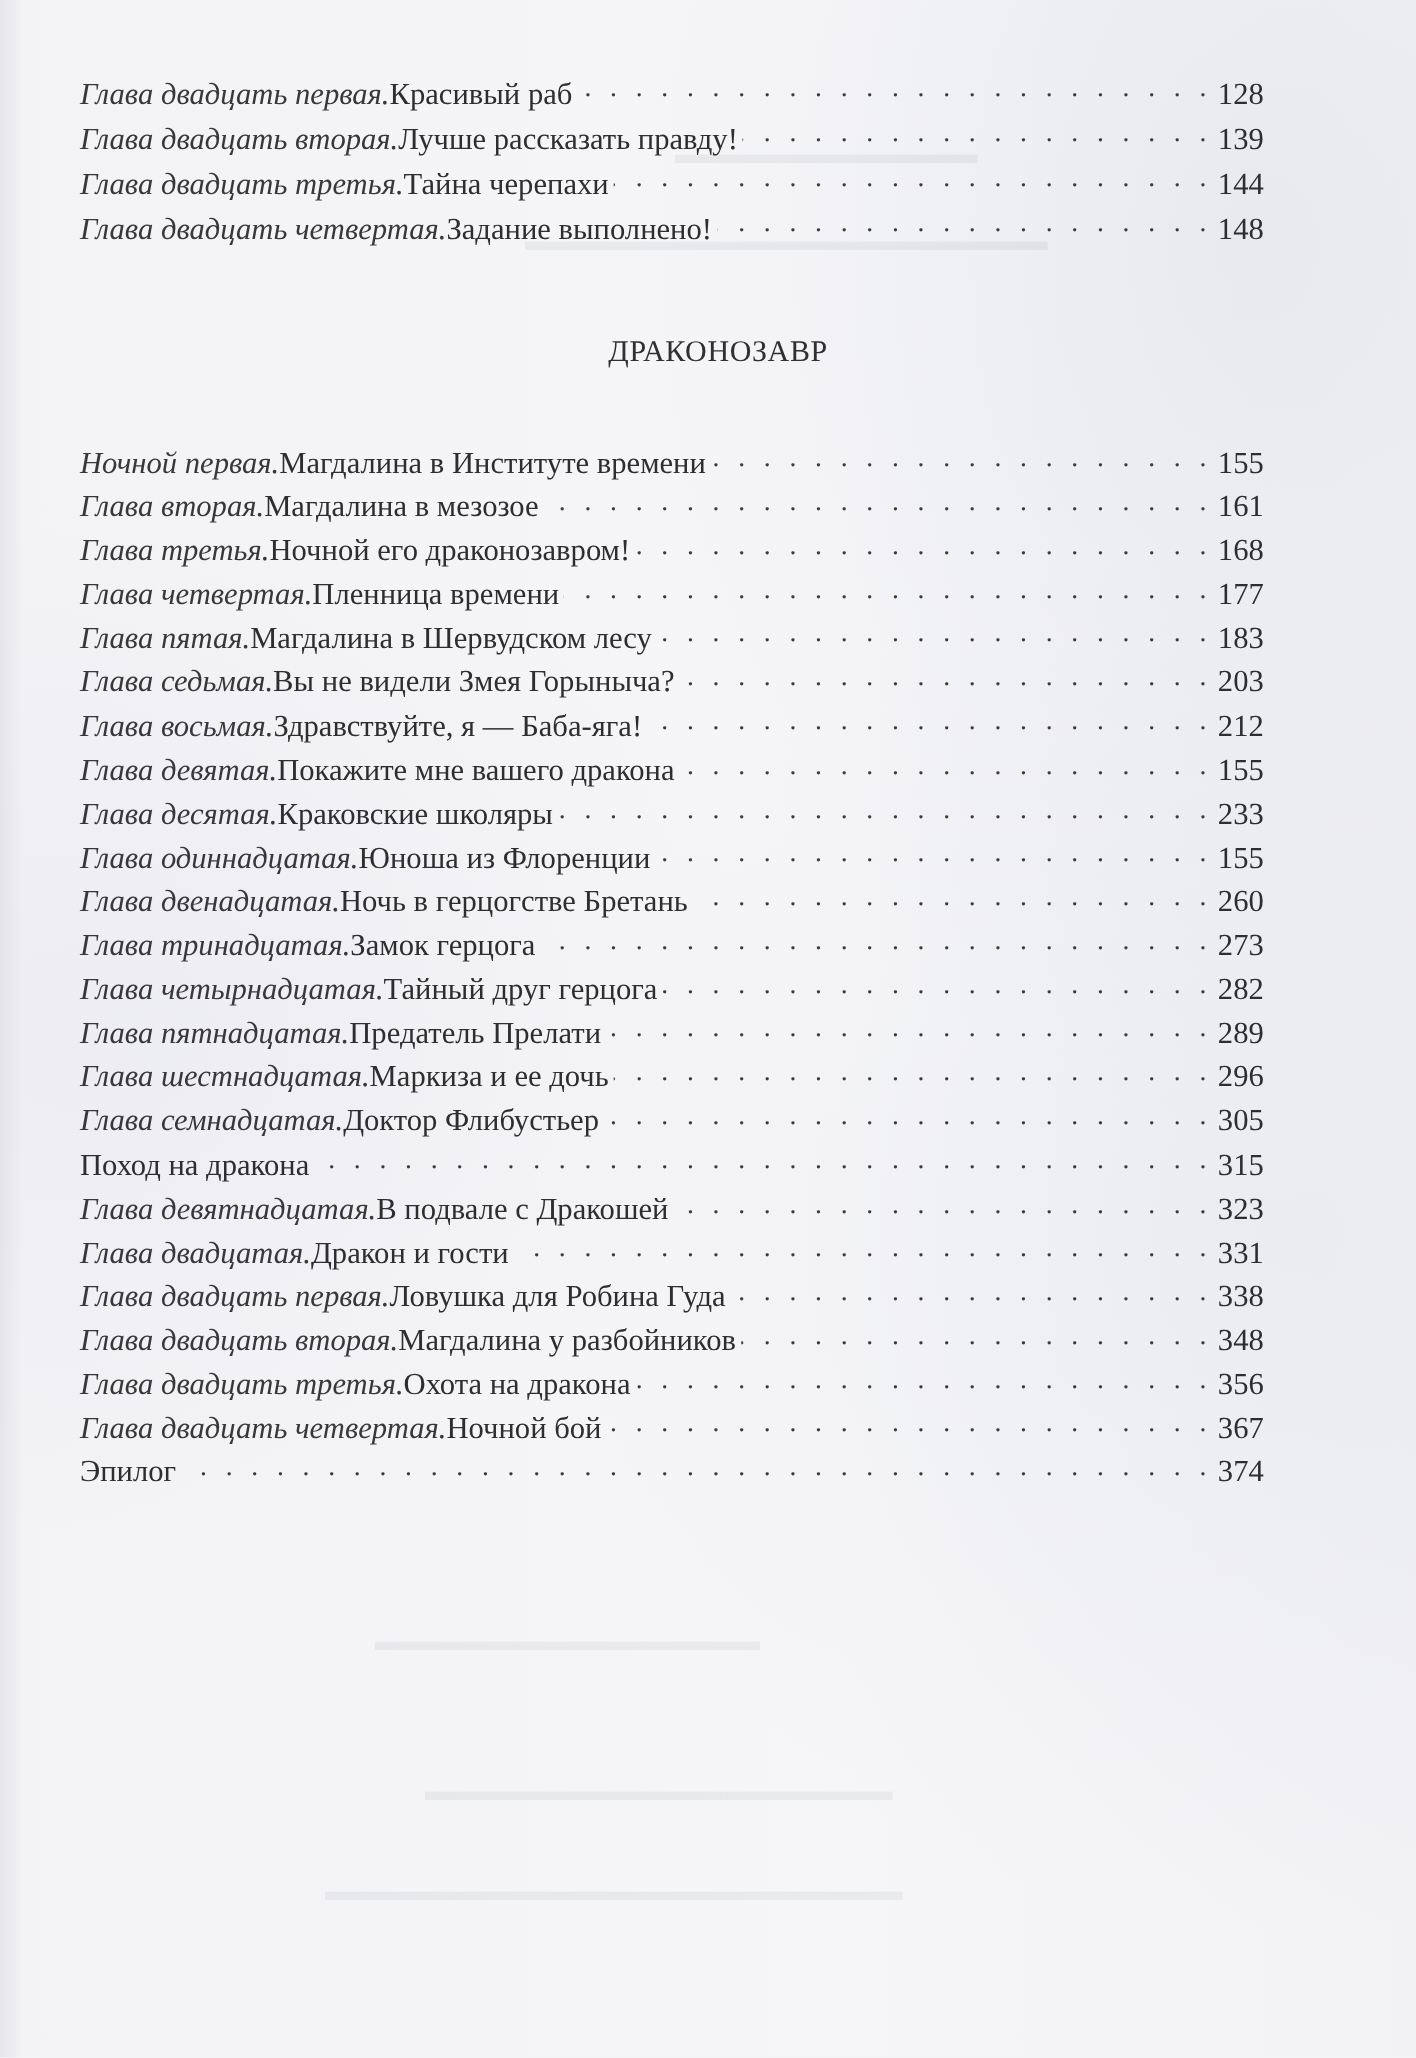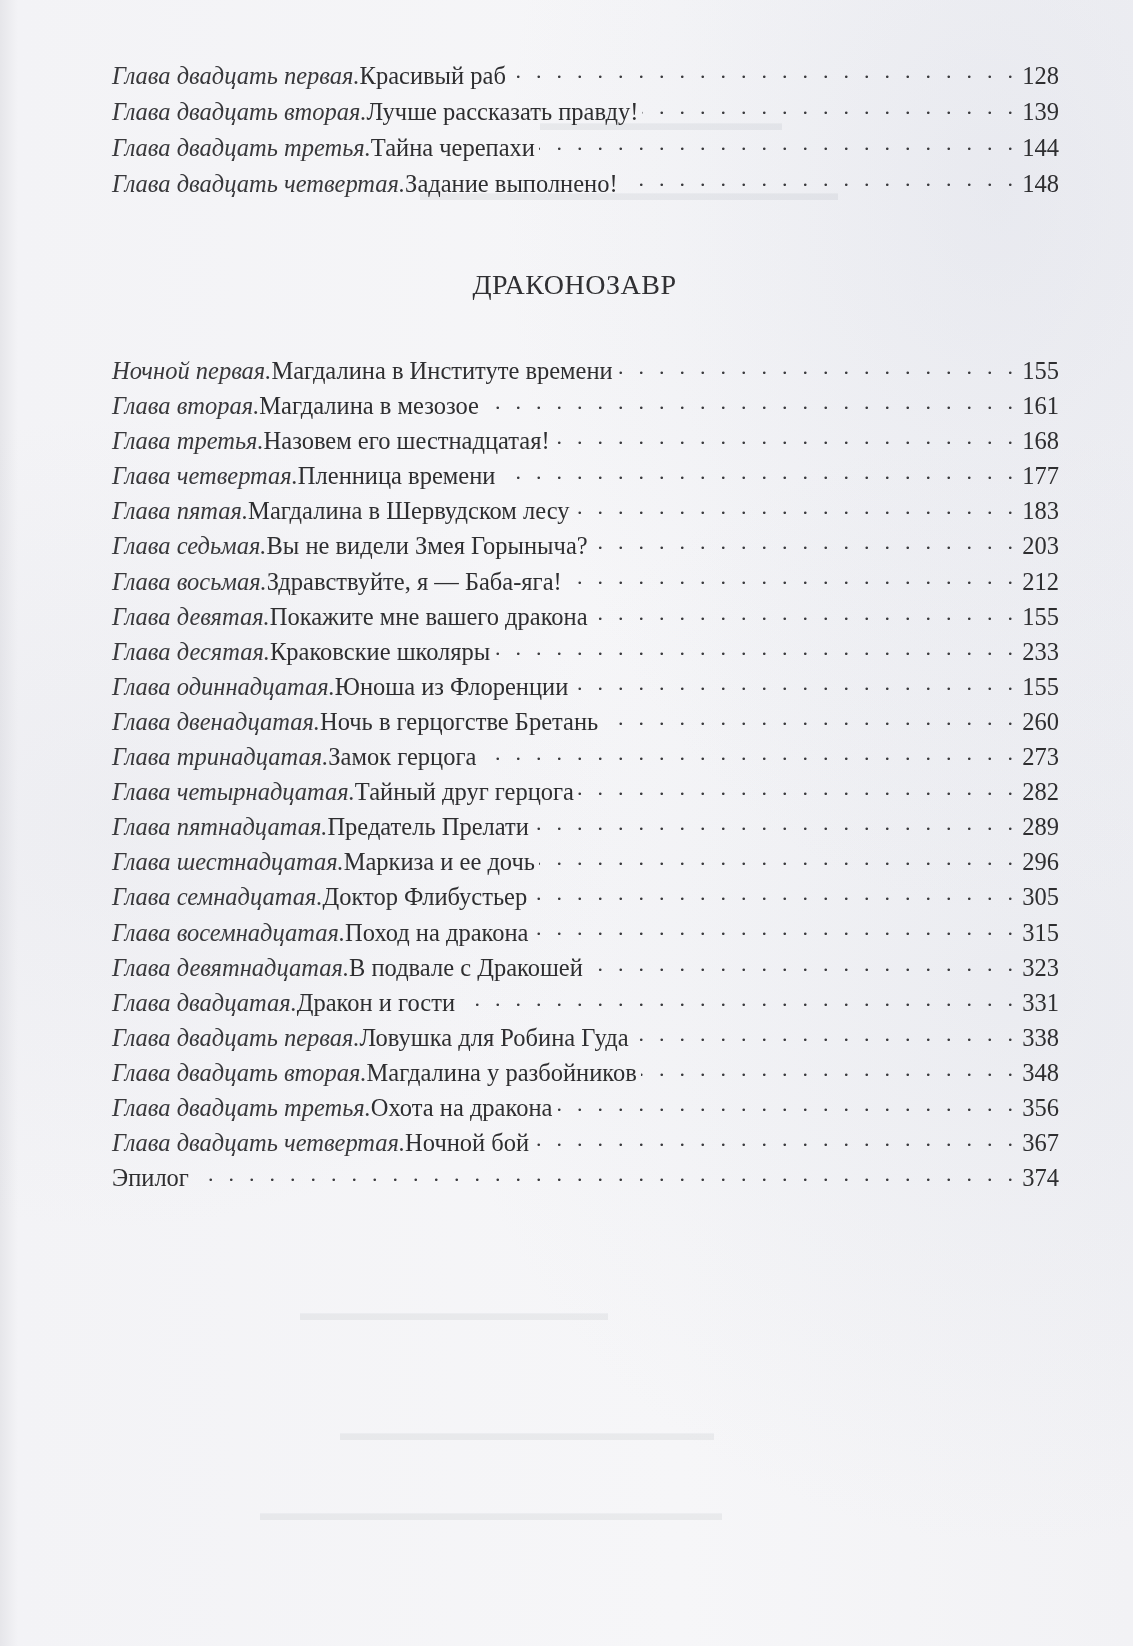--- a/index.html
+++ b/index.html
@@ -31,21 +31,20 @@
       pointer-events: none;
       color: rgba(120,125,140,0.10);
       font-size: 22px;
       white-space: nowrap;
       transform: scaleX(-1);
     }
     .toc {
       position: absolute;
       left: 64px;
       width: 947px;
-      margin-left: 48px;
     }
     .toc-block-1 { top: 58px; }
     .toc-block-2 { top: 353px; }
     .toc-row {
       display: flex;
       align-items: baseline;
       font-size: 24.5px;
       line-height: 36px;
       white-space: nowrap;
     }
@@ -80,21 +79,21 @@
       text-align: right;
       min-width: 40px;
       color: #2e2e30;
     }
     .heading {
       position: absolute;
       top: 269px;
       left: 0;
       width: 1133px;
       text-align: center;
-      font-size: 28px;
+      font-size: 24px;
       letter-spacing: 0.5px;
       color: #303033;
       padding-left: 16px;
       box-sizing: border-box;
     }
   </style>
 </head>
 <body>
 
 <div class="page">
@@ -142,21 +141,21 @@
         <span class="pg">155</span>
       </div>
     <div class="toc-row">
         <span class="chap">Глава вторая.</span>
         <span class="title"> Магдалина в мезозое</span>
         <span class="leader"></span>
         <span class="pg">161</span>
       </div>
     <div class="toc-row">
         <span class="chap">Глава третья.</span>
-        <span class="title"> Назовем его шестнадцатая!</span>
+        <span class="title"> Ночной его драконозавром!</span>
         <span class="leader"></span>
         <span class="pg">168</span>
       </div>
     <div class="toc-row">
         <span class="chap">Глава четвертая.</span>
         <span class="title"> Пленница времени</span>
         <span class="leader"></span>
         <span class="pg">177</span>
       </div>
     <div class="toc-row">
@@ -225,21 +224,20 @@
         <span class="leader"></span>
         <span class="pg">296</span>
       </div>
     <div class="toc-row">
         <span class="chap">Глава семнадцатая.</span>
         <span class="title"> Доктор Флибустьер</span>
         <span class="leader"></span>
         <span class="pg">305</span>
       </div>
     <div class="toc-row">
-        <span class="chap">Глава восемнадцатая.</span>
         <span class="title"> Поход на дракона</span>
         <span class="leader"></span>
         <span class="pg">315</span>
       </div>
     <div class="toc-row">
         <span class="chap">Глава девятнадцатая.</span>
         <span class="title"> В подвале с Дракошей</span>
         <span class="leader"></span>
         <span class="pg">323</span>
       </div>

